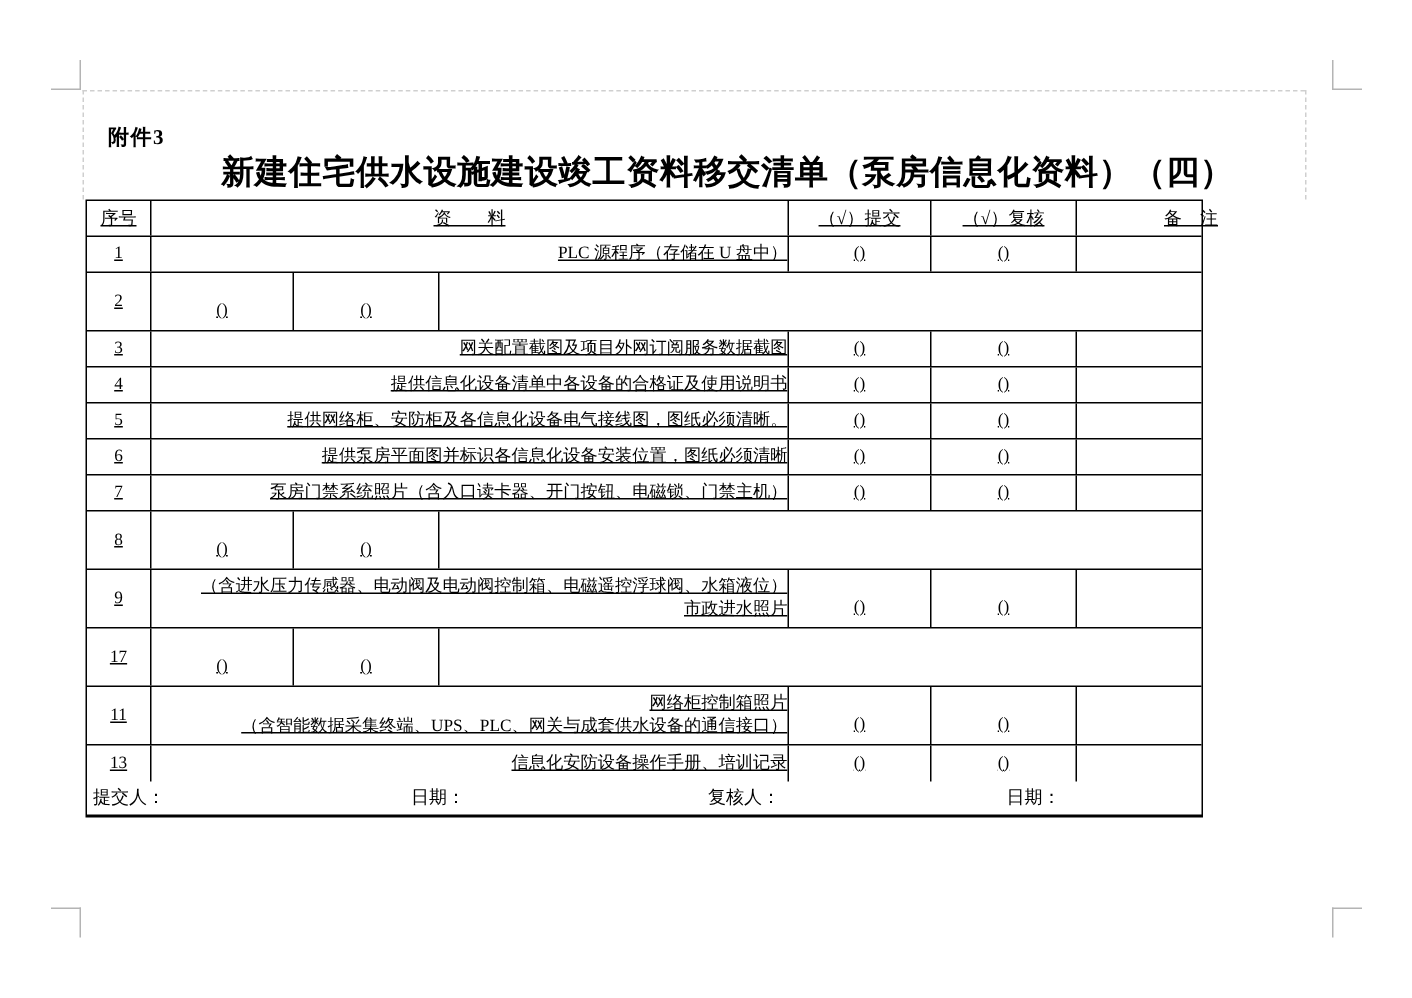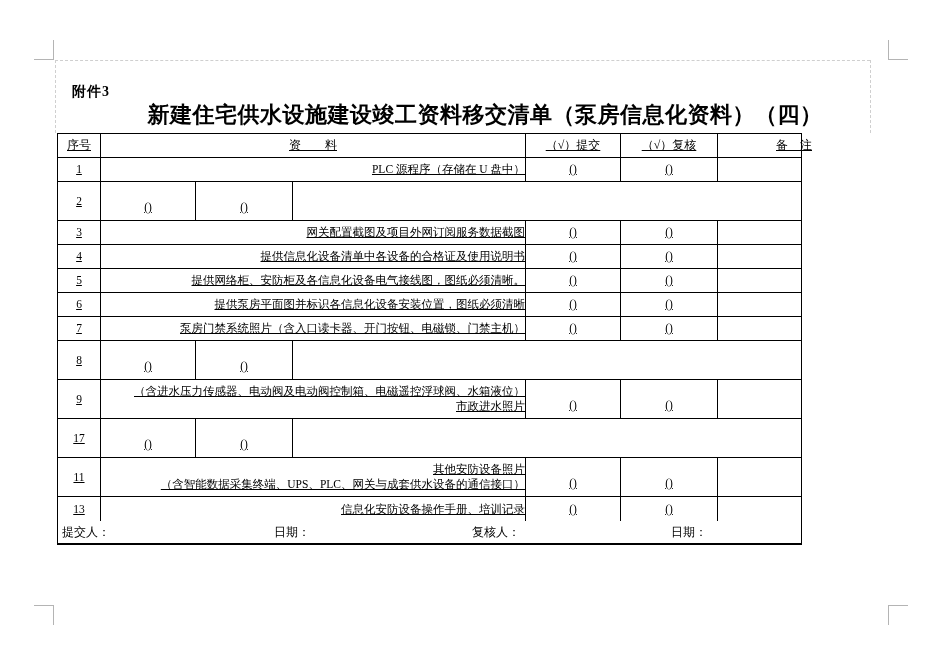--- a/index.html
+++ b/index.html
@@ -178,21 +178,21 @@
       </div>
       <div class="trow h2">
         <div class="cell c-no">17</div>
         <div class="cell c-submit">()</div>
         <div class="cell c-review">()</div>
         <div class="cell c-remark"></div>
       </div>
       <div class="trow h2">
         <div class="cell c-no">11</div>
         <div class="cell c-mat">
-          <div class="mat-line">其他安防设备照片</div>
+          <div class="mat-line">网络柜控制箱照片</div>
           <div class="mat-line">（含智能数据采集终端、UPS、PLC、网关与成套供水设备的通信接口）</div>
         </div>
         <div class="cell c-submit">()</div>
         <div class="cell c-review">()</div>
         <div class="cell c-remark"></div>
       </div>
       <div class="trow h1">
         <div class="cell c-no">13</div>
         <div class="cell c-mat">
           <div class="mat-line">信息化安防设备操作手册、培训记录</div>

